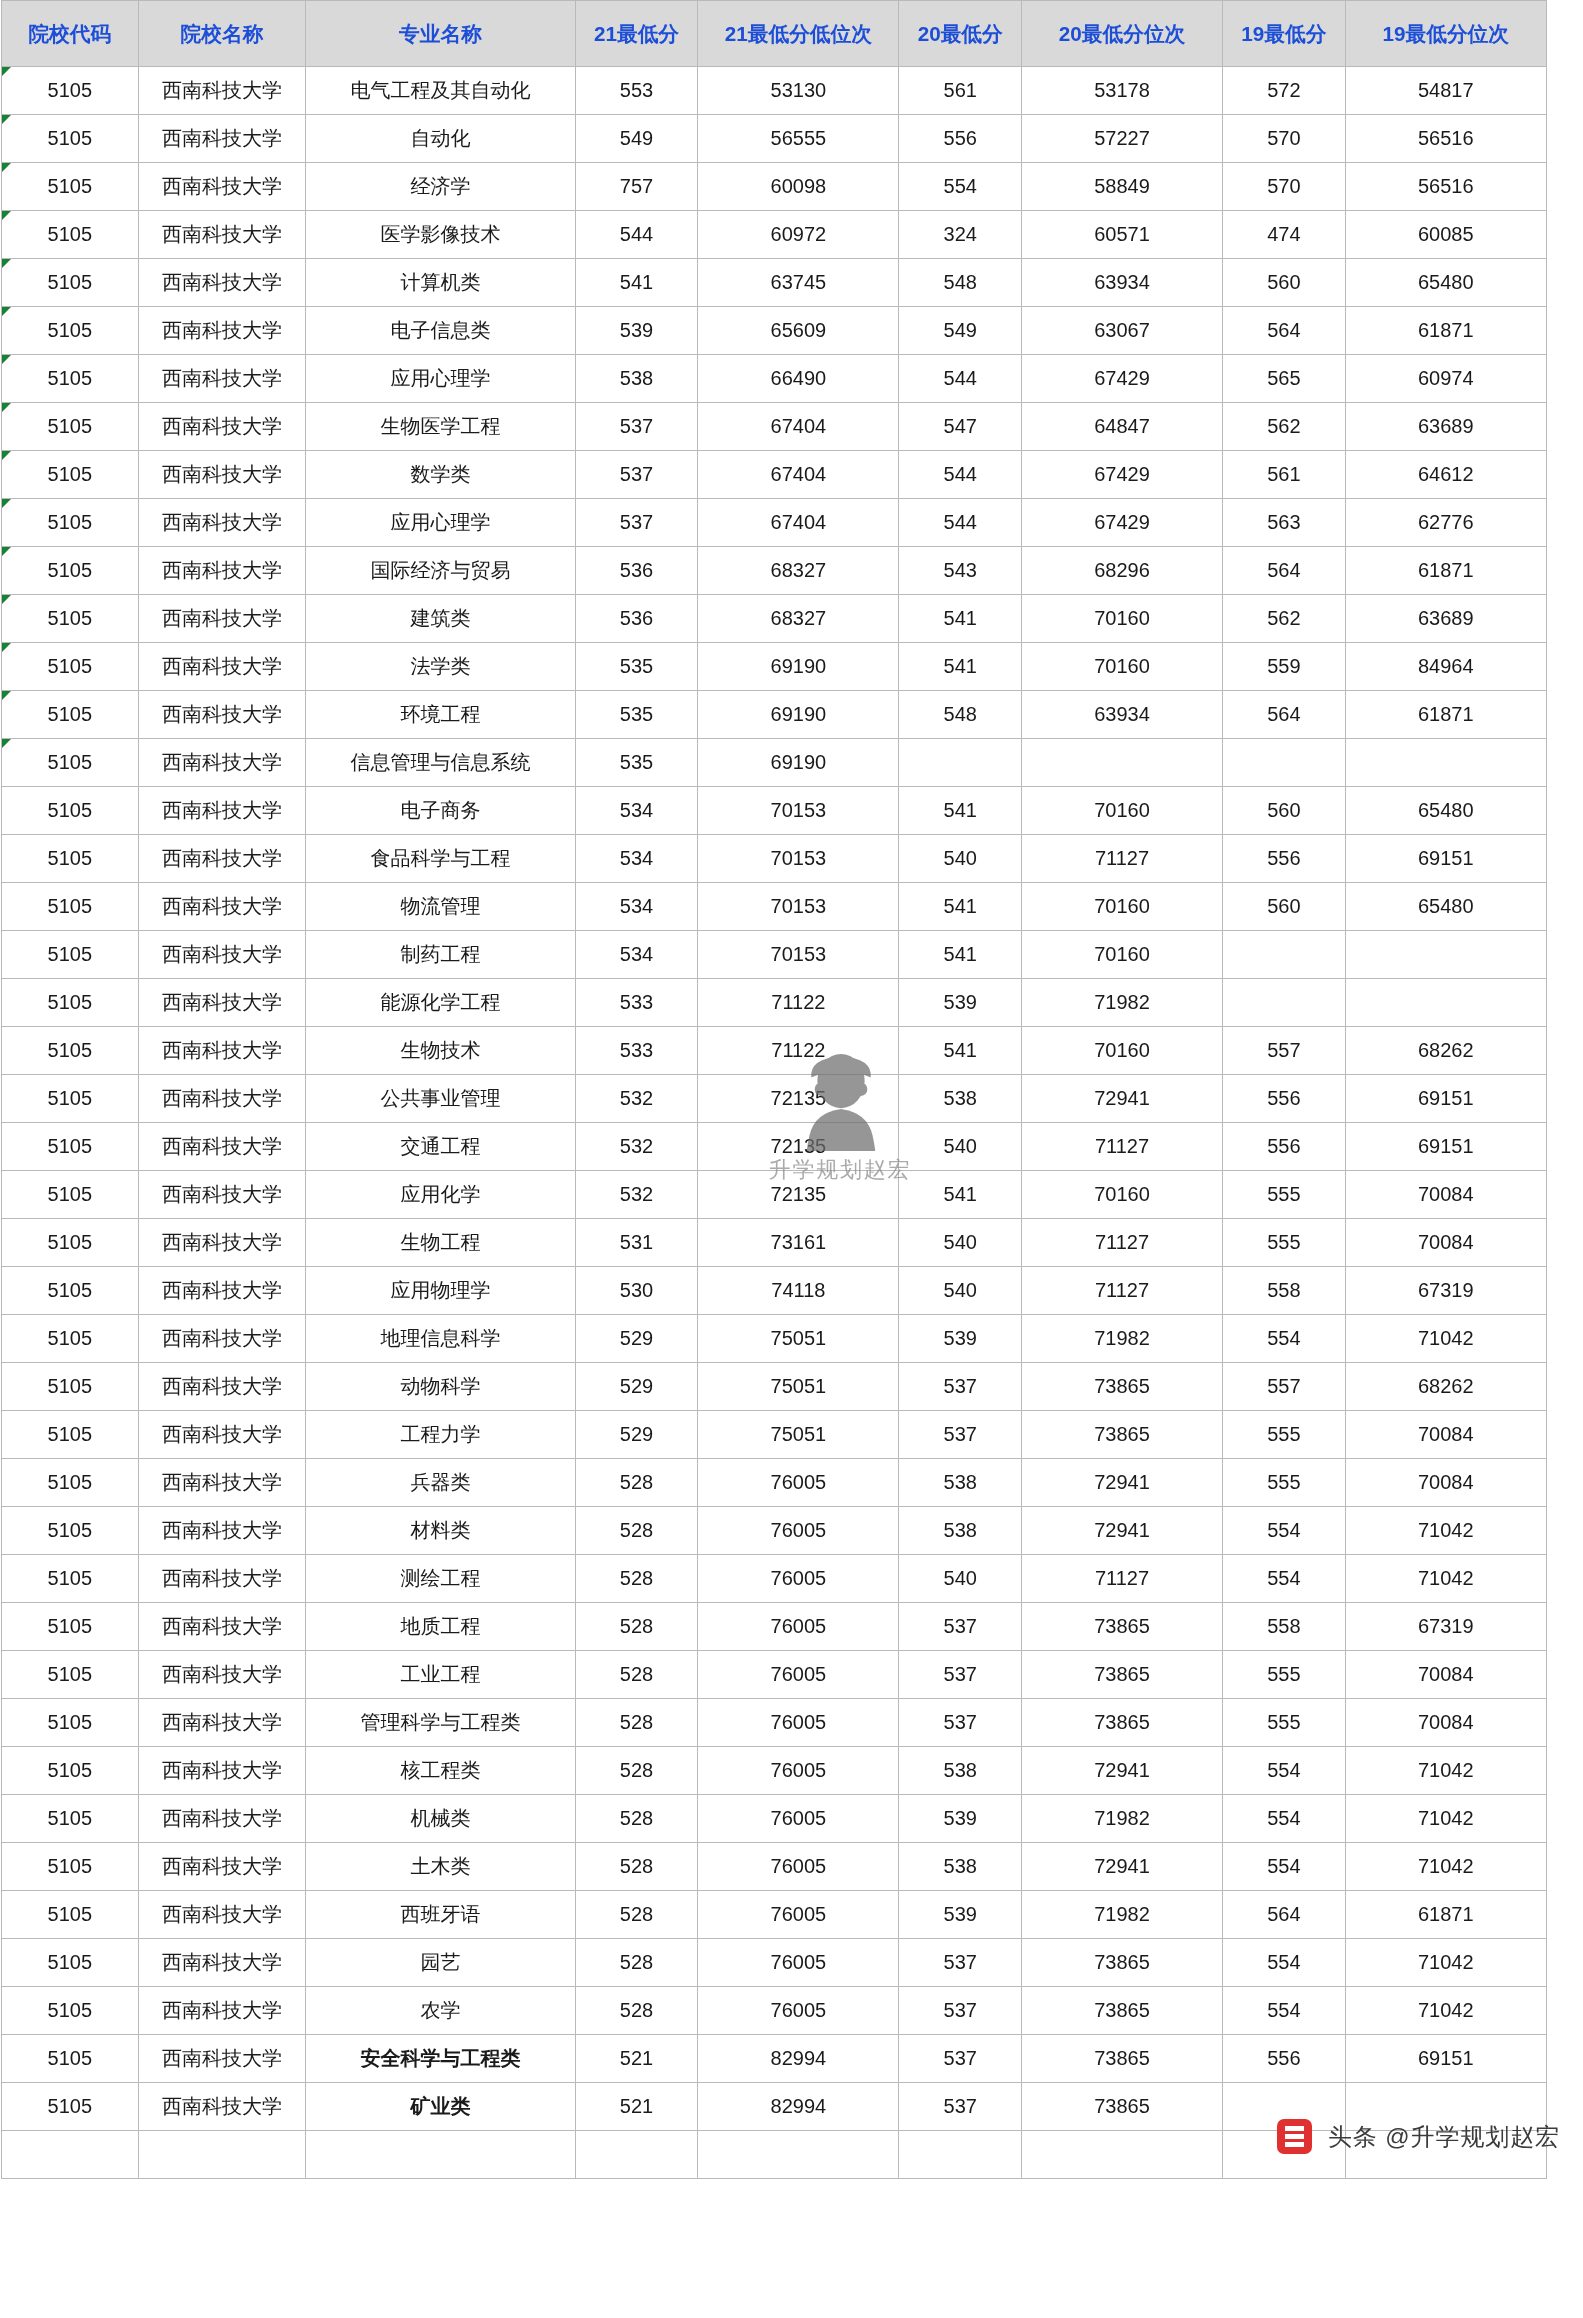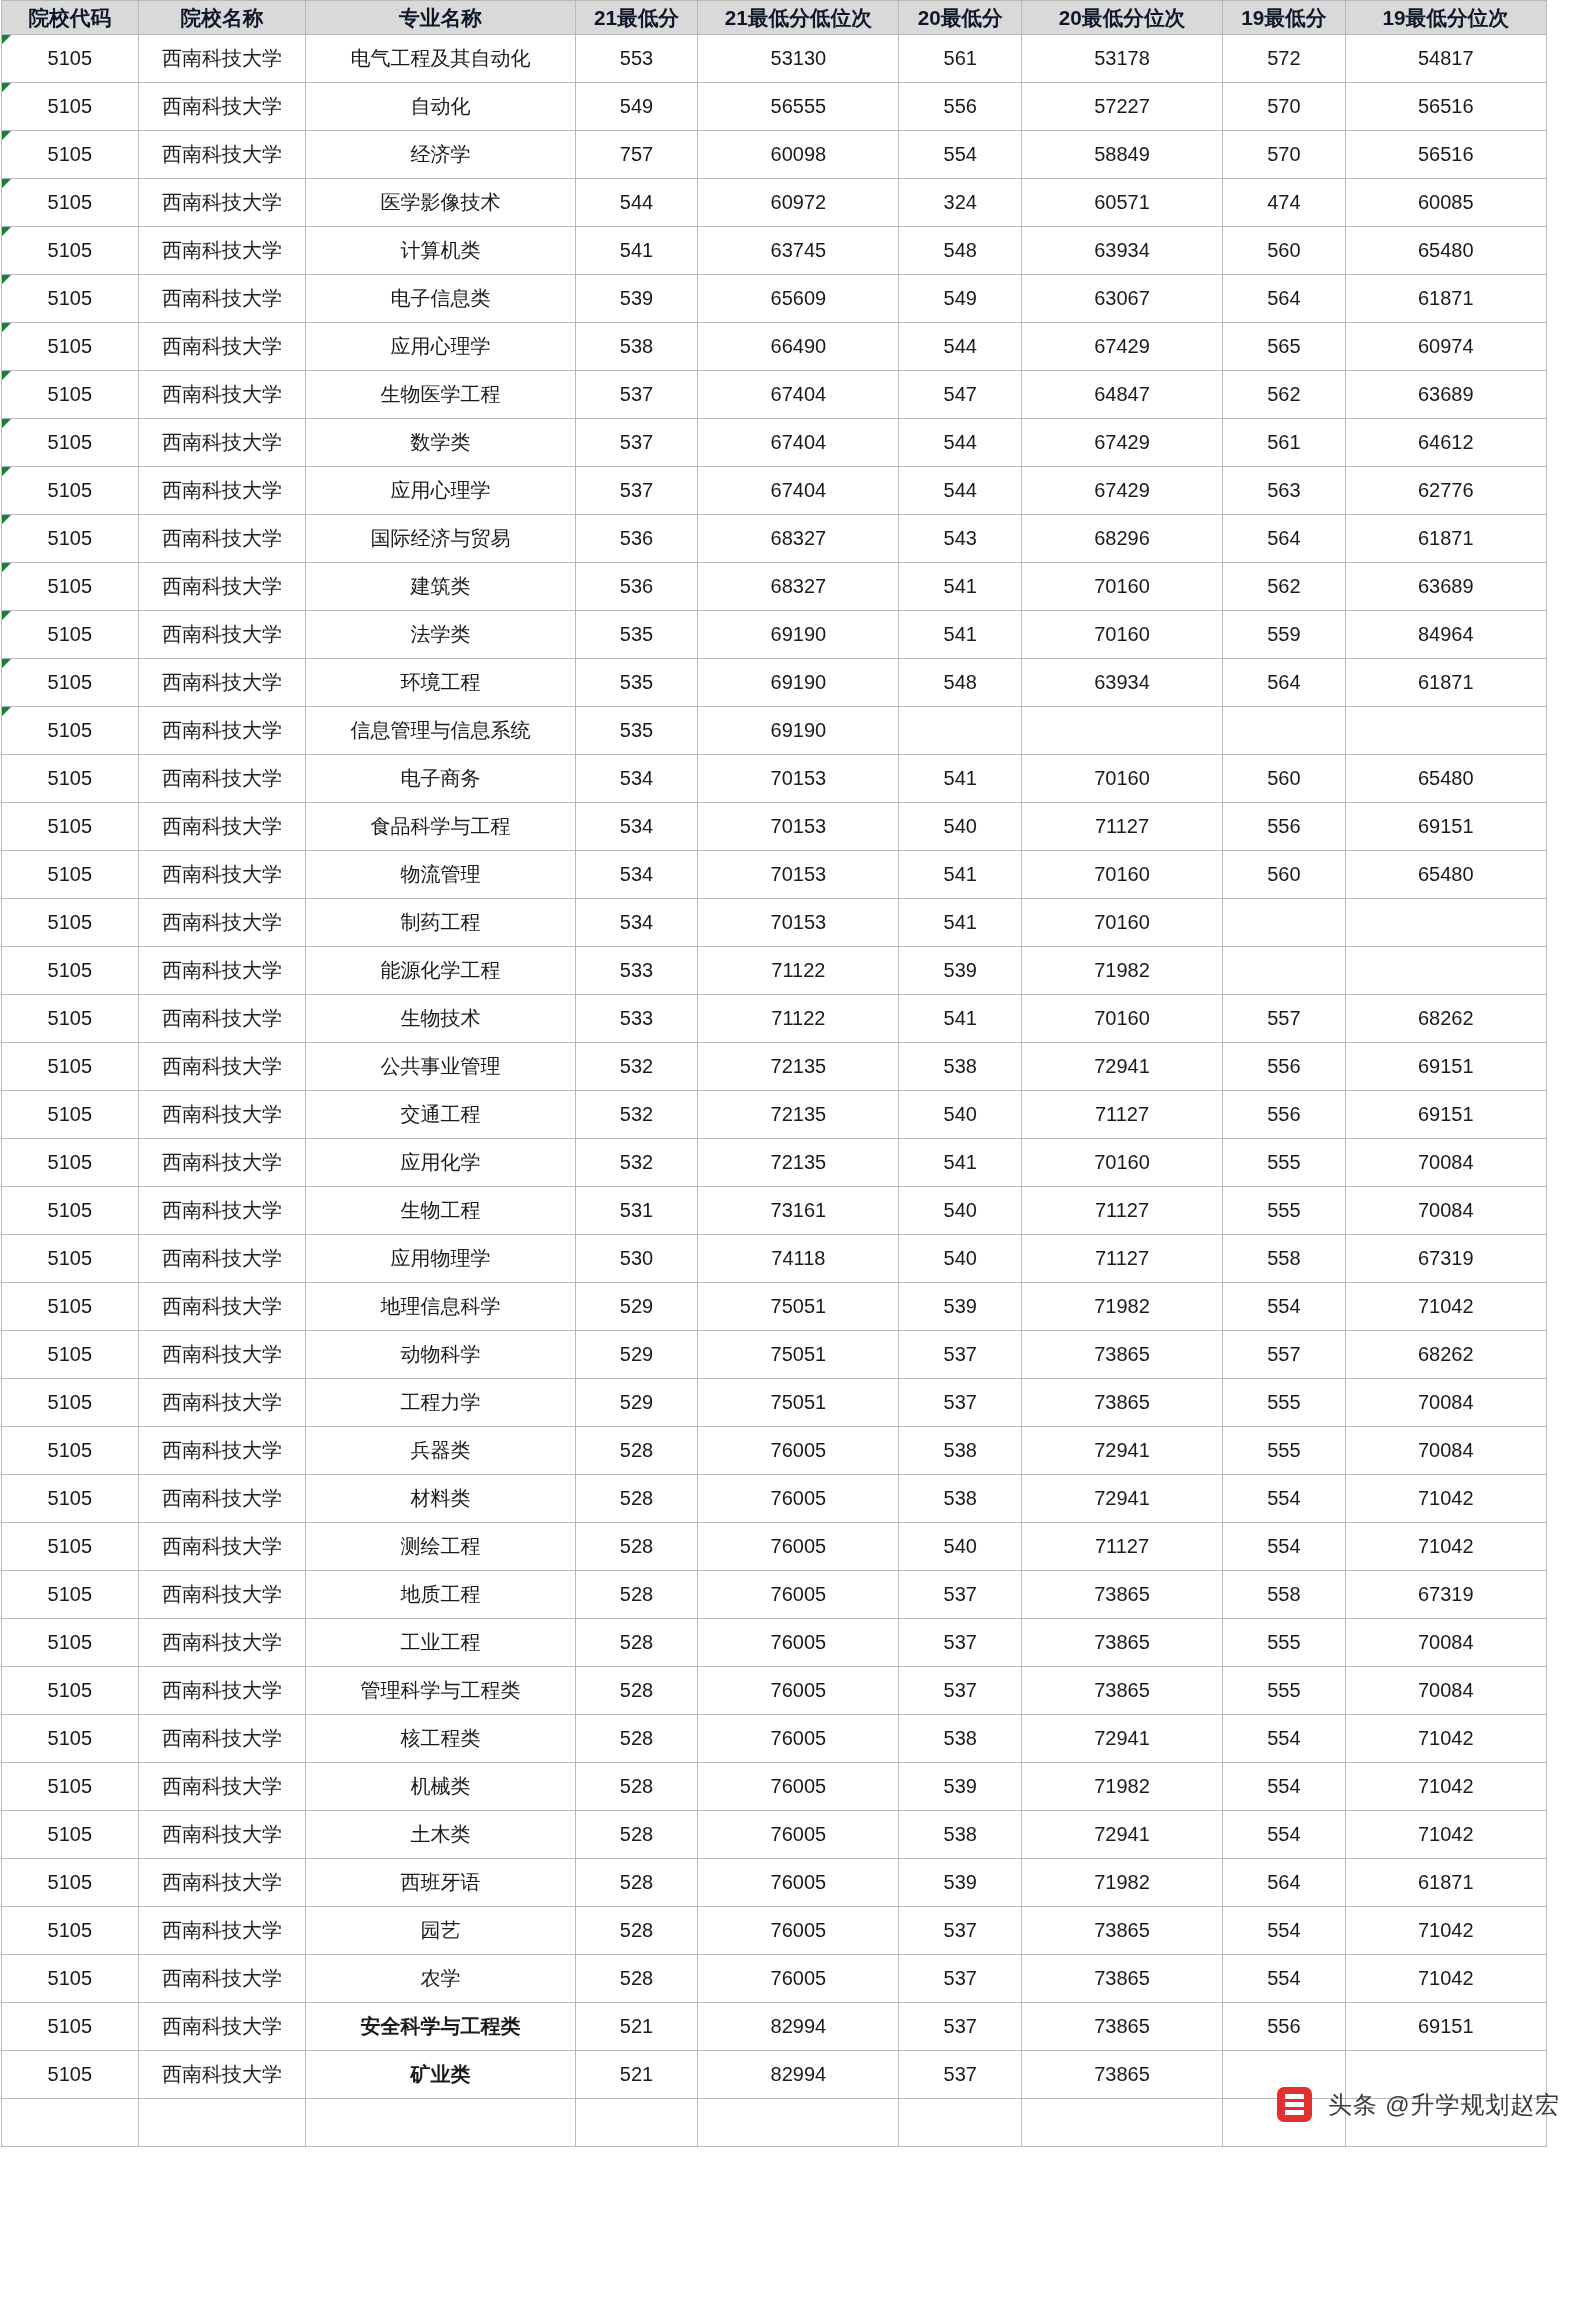--- a/index.html
+++ b/index.html
@@ -43,22 +43,22 @@
     color: #1a1a1a;
     padding: 0 3.5px;
     box-sizing: border-box;
     background: #ffffff;
     position: relative;
   }
   table.grid thead th {
     background: #d9d9d9;
     font-weight: bold;
     font-size: 20.7px;
-    height: 34px;
-    color: #0f172a;
+    height: 66px;
+    color: #1d4ed8;
   }
   td.code, td.school {
     font-size: 20px;
   }
   td.major {
     font-size: 20px;
   }
   td.num {
     font-size: 20px;
   }
@@ -657,19 +657,32 @@
           <td class="num"></td>
           <td class="num"></td>
           <td class="num"></td>
           <td class="num"></td>
           <td class="num"></td>
           <td class="num"></td>
         </tr>
       </tbody>
   </table>
 
+  <div class="watermark">
+    <svg class="wm-face" viewBox="0 0 96 116">
+      <g fill="#6e6e6e">
+        <ellipse cx="48" cy="34" rx="27" ry="31"></ellipse>
+        <path d="M14 30 q34 -16 68 0 q2 -22 -34 -24 q-36 2 -34 24 z"></path>
+        <rect x="18" y="36" width="24" height="15" rx="7"></rect>
+        <rect x="54" y="36" width="24" height="15" rx="7"></rect>
+        <rect x="40" y="41" width="16" height="4"></rect>
+        <path d="M48 66 q-30 4 -36 30 q-3 14 -3 18 h78 q0 -4 -3 -18 q-6 -26 -36 -30 z"></path>
+      </g>
+    </svg>
+    <div class="wm-text">升学规划赵宏</div>
+  </div>
 
   <div class="channel">
     <div class="logo"></div>
     <div class="ctext">头条 @升学规划赵宏</div>
   </div>
 </div>
 
 
 </body></html>

